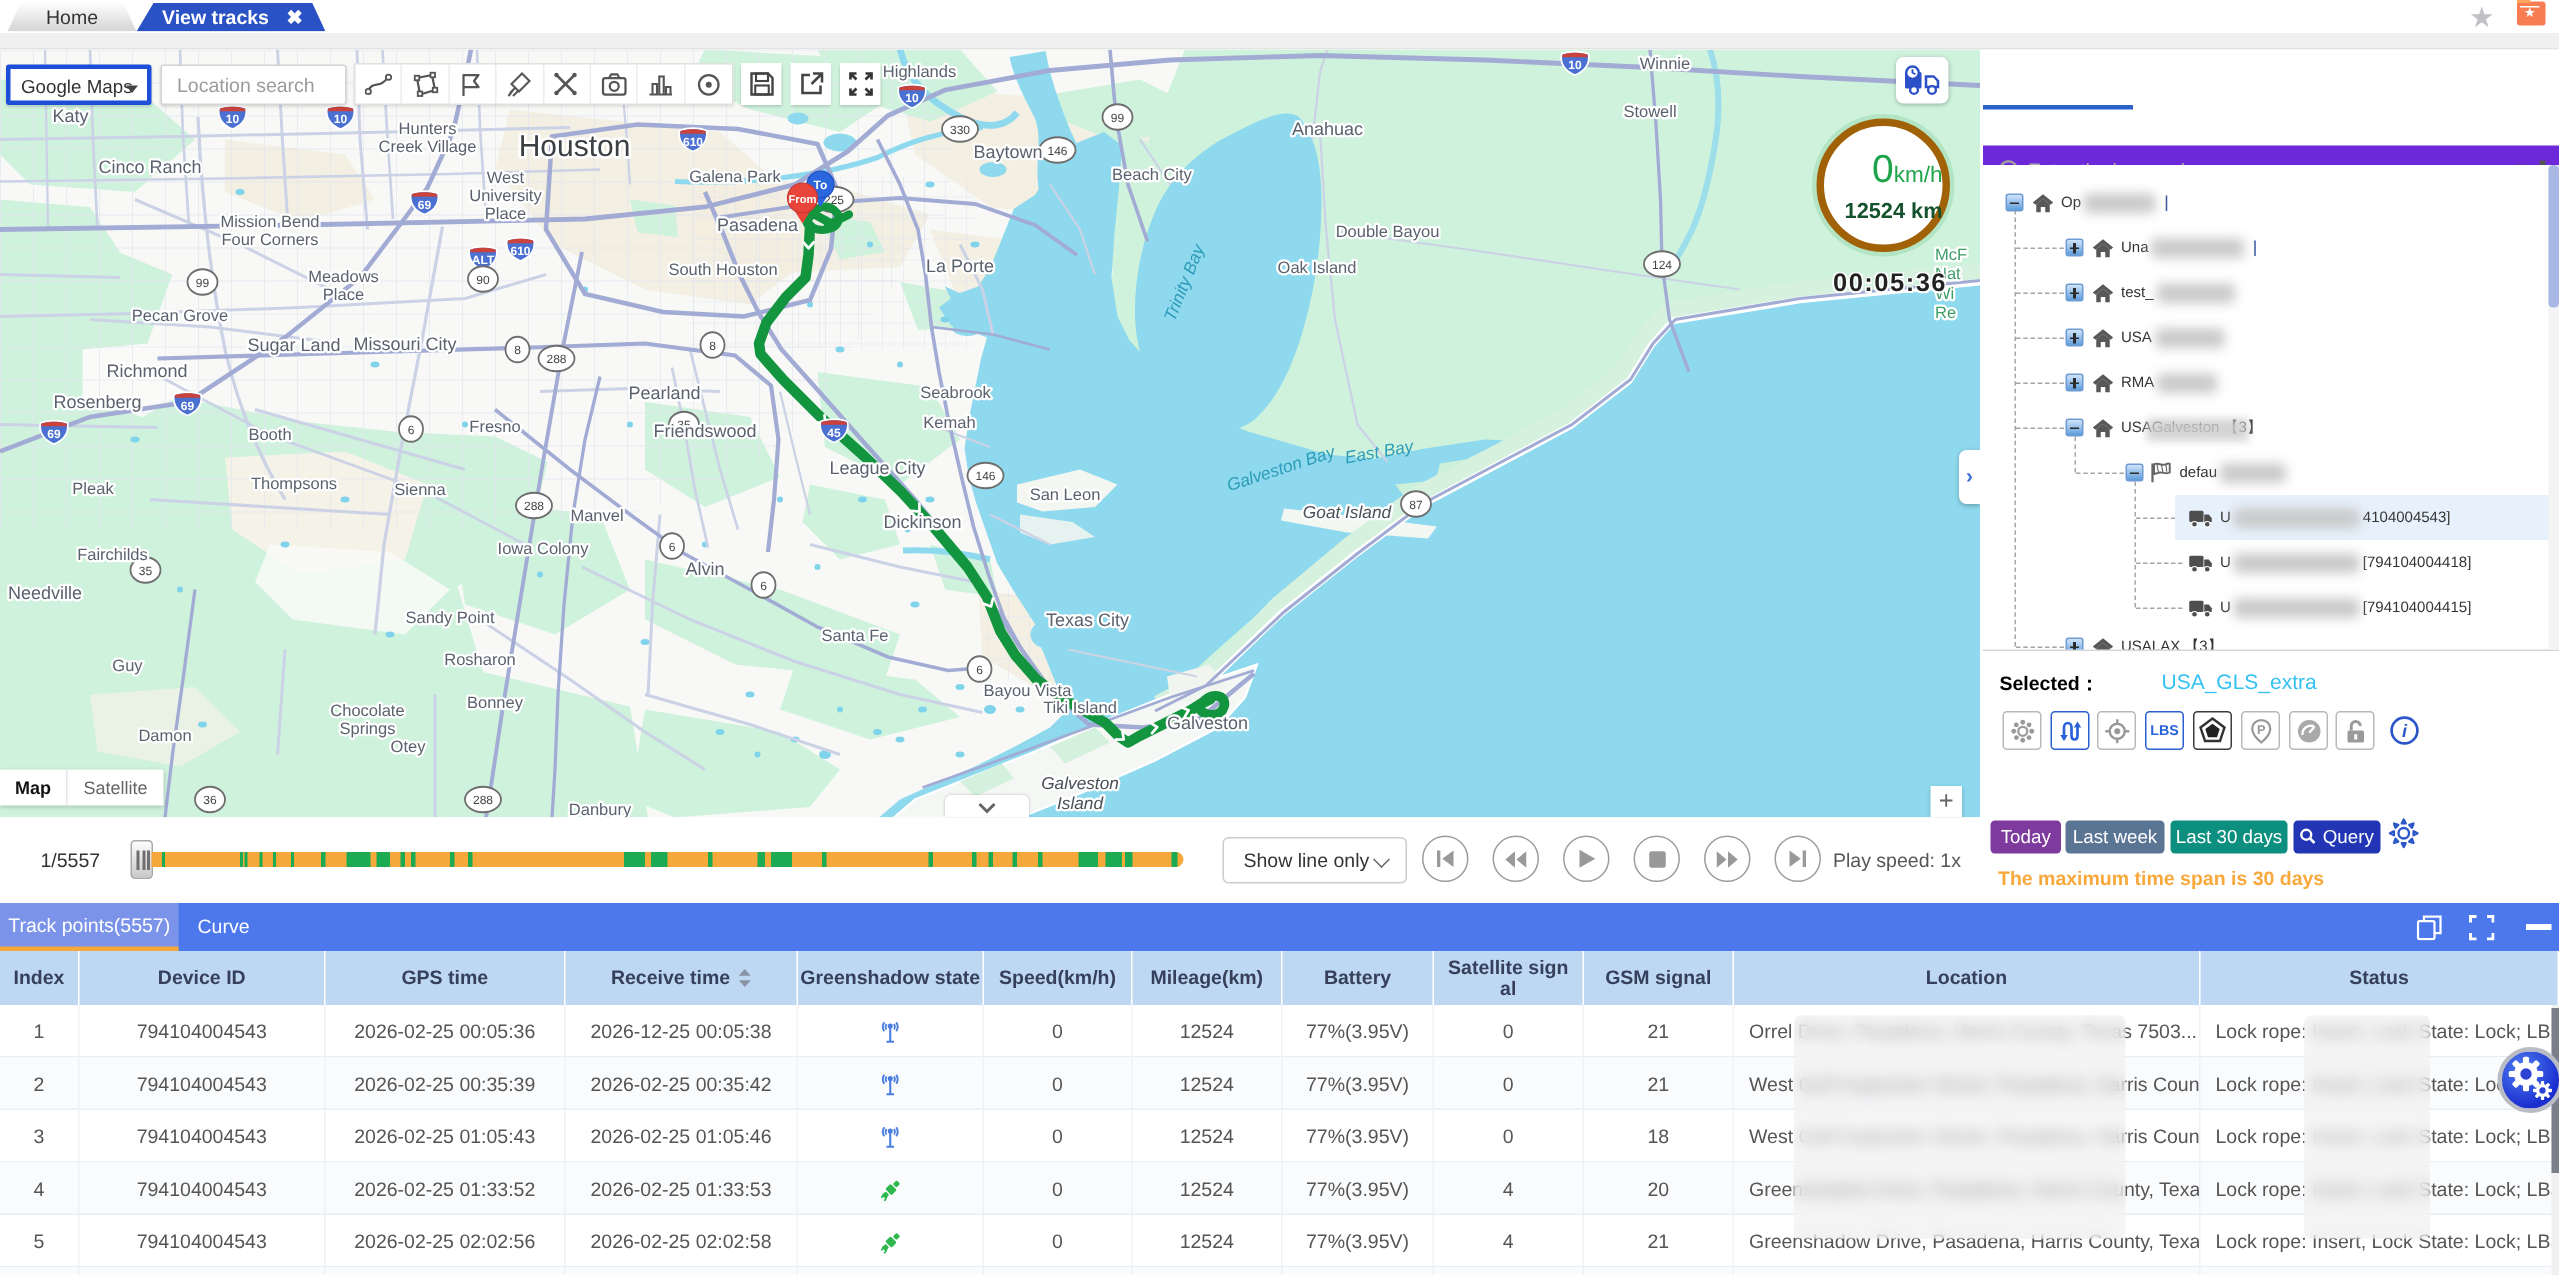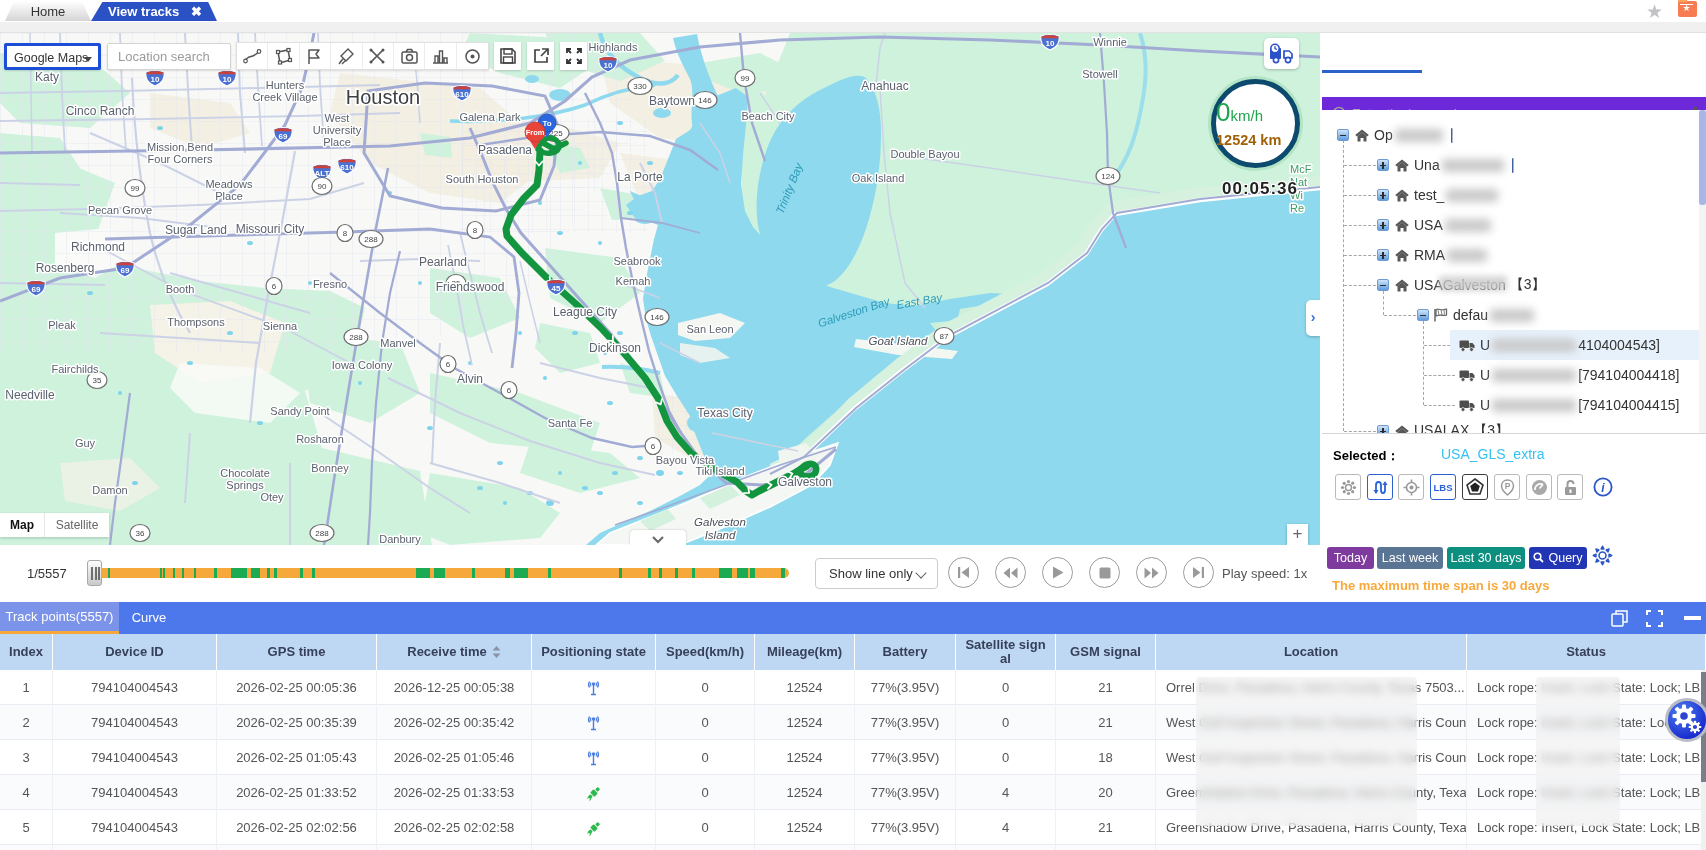--- a/index.html
+++ b/index.html
@@ -29,24 +29,24 @@
 .iconstrip .ic { width:31.6px; height:26px; border-right:1px solid #ececec; display:flex; align-items:center; justify-content:center; }
 .iconstrip .ic:last-child { border-right:none; }
 .sqbtn { position:absolute; top:9px; width:27px; height:28px; background:#fff; box-shadow:0 1px 2px rgba(0,0,0,.18); display:flex; align-items:center; justify-content:center; }
 .mapsat { position:absolute; left:0px; top:480px; height:24px; background:#fff; box-shadow:0 1px 3px rgba(0,0,0,.2); display:flex; font-size:12px; }
 .mapsat .m1 { width:45px; text-align:center; line-height:24px; font-weight:bold; color:#111; border-right:1px solid #e6e6e6; }
 .mapsat .m2 { width:64px; text-align:center; line-height:24px; color:#666; }
 .chevbtn { position:absolute; left:630px; top:497px; width:56px; height:15px; background:#fff; border-radius:4px 4px 0 0; box-shadow:0 0 2px rgba(0,0,0,.25); text-align:center; }
 .plusbtn { position:absolute; left:1287px; top:491px; width:21px; height:21px; background:#fff; box-shadow:0 1px 3px rgba(0,0,0,.25); color:#666; font-size:17px; line-height:20px; text-align:center; }
 .handle { position:absolute; left:1306px; top:267px; width:14px; height:36px; background:#fff; border-radius:5px 0 0 5px; box-shadow:0 1px 3px rgba(0,0,0,.25); color:#3f6fd8; font-size:14px; line-height:34px; text-align:center; font-weight:bold; }
 .truckbtn { position:absolute; left:1264px; top:5px; width:35px; height:31px; background:#fff; border-radius:5px; box-shadow:0 1px 3px rgba(0,0,0,.25); display:flex; align-items:center; justify-content:center; }
-.speedball { position:absolute; left:1211px; top:46px; width:89px; height:89px; border-radius:50%; background:#fff; border:5px solid #0c4a6e; box-shadow:0 0 0 3px rgba(39,163,71,.16); text-align:left; }
+.speedball { position:absolute; left:1211px; top:46px; width:89px; height:89px; border-radius:50%; background:#fff; border:5px solid #a16207; box-shadow:0 0 0 3px rgba(39,163,71,.16); text-align:right; }
 .speedball .l1 { margin-top:15px; color:#1fa44c; font-size:15px; line-height:26px; }
 .speedball .l1 b { font-size:26px; font-weight:normal; }
-.speedball .l2 { color:#a16207; font-size:14.5px; font-weight:bold; margin-top:3px; }
+.speedball .l2 { color:#14532d; font-size:14.5px; font-weight:bold; margin-top:3px; }
 .ridetime { position:absolute; left:1205px; top:146px; width:110px; text-align:center; font-size:17px; font-weight:bold; color:#222; letter-spacing:1px; text-shadow:-1px -1px 0 #fff,1px -1px 0 #fff,-1px 1px 0 #fff,1px 1px 0 #fff; }
 
 
 #playbar { position:absolute; left:0; top:545px; width:1320px; height:57px; background:#fff; }
 .pb-count { position:absolute; left:27px; top:21px; font-size:13px; color:#333; }
 .pb-handle { position:absolute; left:87px; top:15px; width:15px; height:26px; background:linear-gradient(#fdfdfd,#c9c9c9); border:1px solid #a8a8a8; border-radius:3px; }
 .pb-handle i { position:absolute; top:6px; width:2px; height:13px; background:#6f6f6f; }
 .pb-track { position:absolute; left:101px; top:23px; width:688px; height:10px; background:#f6a83b; border-radius:0 5px 5px 0; overflow:hidden; }
 .pb-track i { position:absolute; top:0; height:10px; background:#1cab52; }
 .pb-drop { position:absolute; left:815px; top:13px; width:123px; height:31px; border:1px solid #ccc; border-radius:4px; font-size:13px; color:#333; line-height:29px; padding-left:13px; }
@@ -56,21 +56,21 @@
 
 
 #sidebar { position:absolute; left:1322px; top:33px; width:384px; height:569px; background:#fff; }
 .sb-head { position:absolute; left:0; top:0; width:384px; height:37px; background:#272727; }
 .sb-head .t1 { position:absolute; left:12px; top:11px; color:#fff; font-size:13.5px; font-weight:bold; }
 .sb-head .t2 { position:absolute; left:115px; top:11px; color:#fff; font-size:13.5px; font-weight:bold; }
 .sb-underline { position:absolute; left:0; top:37px; width:100px; height:3px; background:#2b62c9; }
 .sb-search { position:absolute; left:0; top:40px; width:384px; height:37px; background:#6d28d9;margin-top:24px; }
 .sb-search .ph { position:absolute; left:30px; top:9px; color:#ababab; font-size:13px; }
 .sb-tree { position:absolute; left:0; top:77px; width:384px; height:324px; background:#fff; border-bottom:1px solid #d7d7d7; overflow:hidden; }
-.trow { position:absolute; height:30px; display:flex; align-items:center; font-size:14px; color:#333; white-space:nowrap; }
+.trow { position:absolute; height:30px; display:flex; align-items:center; font-size:10px; color:#333; white-space:nowrap; }
 .exp { width:12px; height:12px; border:1px solid #6f9bd2; background:linear-gradient(#cfe4fa,#5f9ddc); border-radius:2px; position:relative; flex:none; }
 .exp:before { content:""; position:absolute; left:2px; top:4.6px; width:6.4px; height:1.6px; background:#2b2b2b; }
 .exp.plus:after { content:""; position:absolute; left:4.4px; top:2.2px; width:1.6px; height:6.4px; background:#2b2b2b; }
 .sb-sel { position:absolute; left:11px; top:414px; font-size:13px; color:#000; font-weight:bold; }
 .sb-selname { position:absolute; left:119px; top:413px; font-size:14px; color:#35c2f2; }
 .ibtn { position:absolute; top:441px; width:26px; height:26px; border:1px solid #b9b9b9; border-radius:3px; background:#fff; display:flex; align-items:center; justify-content:center; }
 .ibtn.act { border:1px solid #2c5fd0; }
 .ibtn.dark { border:1px solid #3c3c3c; }
 .datebox { position:absolute; left:9px; top:476px; width:310px; height:28px; border:1px solid #ccd6e8; border-radius:4px; font-size:13.5px; color:#4a4a4a; line-height:26px; }
 .qbtn { position:absolute; top:514px; height:22px; border-radius:3px; color:#fff; font-size:12.5px; text-align:center; line-height:22px; }
@@ -881,21 +881,21 @@
           <span>GPS time</span>
         </div>
 <div class="th" style="left:377px;width:155px">
           <span>Receive time</span>
           <svg width="9" height="12" viewBox="0 0 9 12" style="margin-left:5px">
             <path d="M4.5,0 L8.5,4.5 L0.5,4.5 Z" fill="#8a93a6"></path>
             <path d="M4.5,12 L0.5,7.5 L8.5,7.5 Z" fill="#8a93a6"></path>
           </svg>
         </div>
 <div class="th" style="left:532px;width:124px">
-          <span>Positioning state</span>
+          <span>Greenshadow state</span>
         </div>
 <div class="th" style="left:656px;width:99px">
           <span>Speed(km/h)</span>
         </div>
 <div class="th" style="left:755px;width:100px">
           <span>Mileage(km)</span>
         </div>
 <div class="th" style="left:855px;width:101px">
           <span>Battery</span>
         </div>

